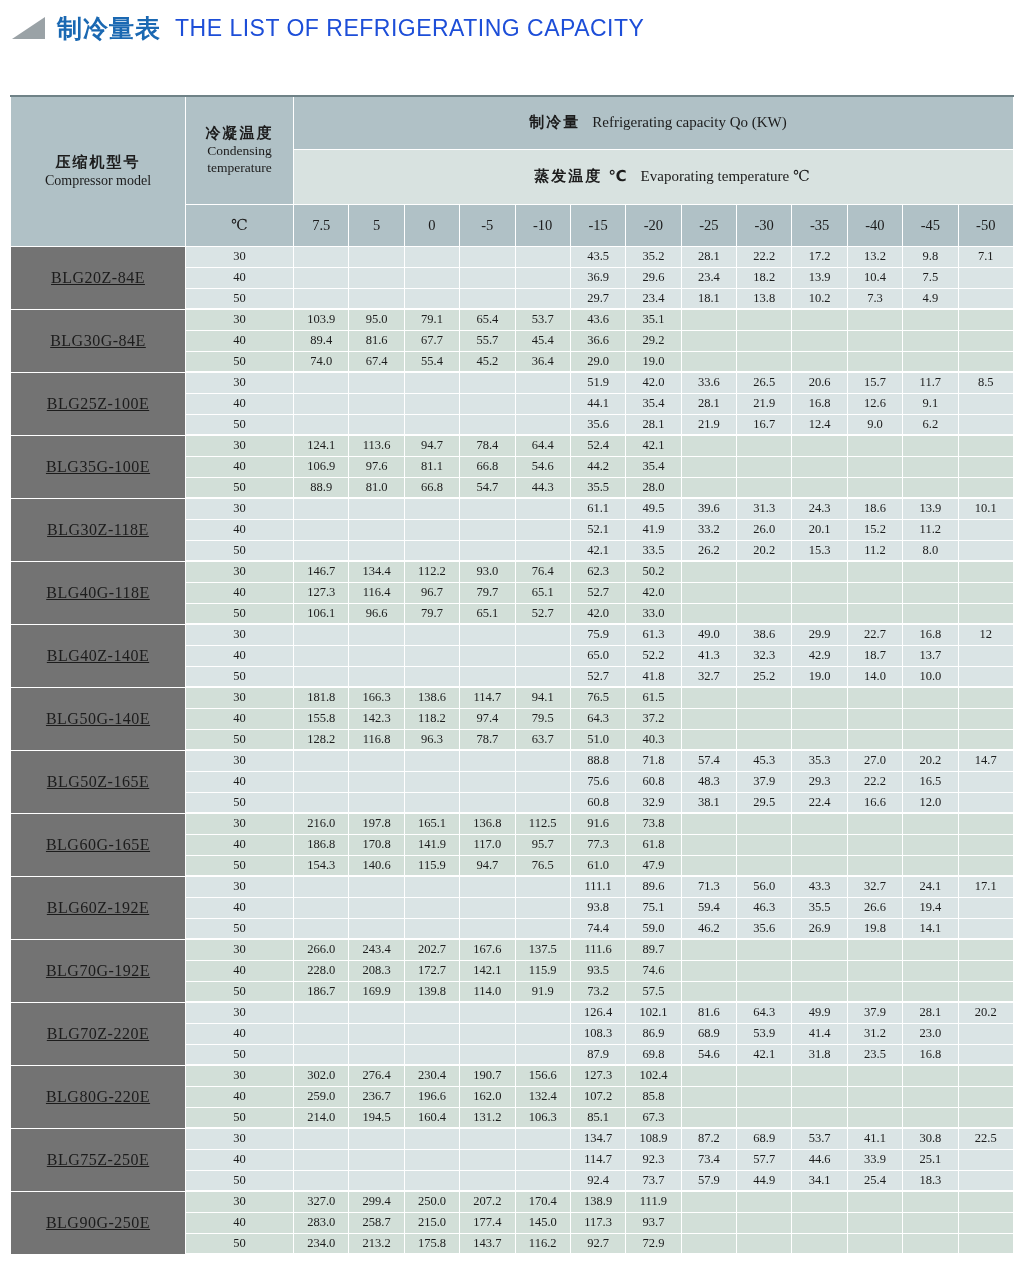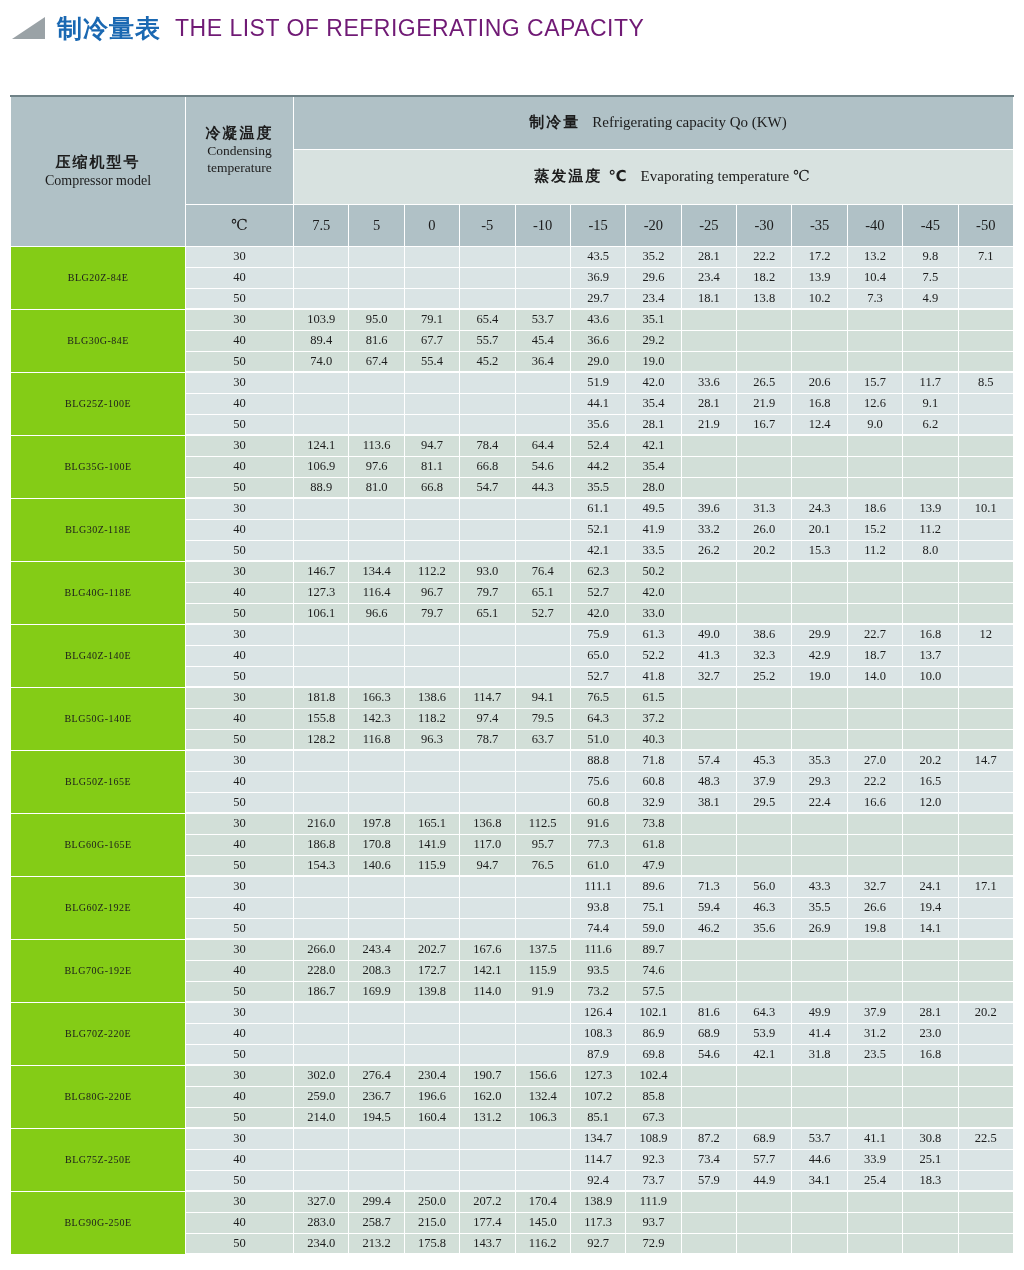--- a/index.html
+++ b/index.html
@@ -15,21 +15,21 @@
     width: 33px; height: 22px; margin-right: 12px;
     background: #9aa2a6;
     clip-path: polygon(0 100%, 100% 100%, 100% 0);
   }
   .title-zh {
     font-family: "Liberation Sans", "DejaVu Sans", sans-serif;
     font-weight: bold; font-size: 25px; color: #1a68b2; letter-spacing: 1px;
   }
   .title-en {
     font-family: "Liberation Sans", "DejaVu Sans", sans-serif;
-    font-weight: normal; font-size: 23px; color: #701a75;
+    font-weight: normal; font-size: 23px; color: #1d4ed8;
     margin-left: 14px; letter-spacing: 0.5px;
   }
 
   
   .tbl-wrap { position: absolute; left: 10px; top: 95px; width: 1004px; }
   table.cap {
     width: 100%; border-collapse: collapse; table-layout: fixed;
     border-top: 2px solid #6f8287;
   }
   table.cap col.c-model { width: 175px; }
@@ -59,21 +59,21 @@
   .cap-h .zh, .evap-h .zh {
     font-family: "Liberation Sans", "DejaVu Sans", sans-serif;
     font-weight: bold; font-size: 15px; letter-spacing: 2px; margin-left: 9px;
   }
   .cap-h .en, .evap-h .en { font-size: 15px; margin-left: 8px; text-align: center; }
   .cond-unit { font-size: 15px; }
   th.tick { font-size: 14.5px; }
 
   
   tbody td { height: 21px; font-size: 12.5px; }
-  td.model-cell { font-size: 10px; background: #84cc16; letter-spacing: 0.5px; }
+  td.model-cell { font-size: 16px; background: #737373; letter-spacing: 0.5px; text-decoration: underline; }
   tr.blockZ td.ct-cell, tr.blockZ td.val-cell { background: #dae4e5; }
   tr.blockG td.ct-cell, tr.blockG td.val-cell { background: #d2dfd8; }
   tr.block-end td { border-bottom: 2px solid #ffffff; }
   table.cap { border-bottom: 1px solid #c3ced0; }
 </style>
 </head>
 <body>
 
 <div class="title-bar">
   <div class="title-tri"></div>

